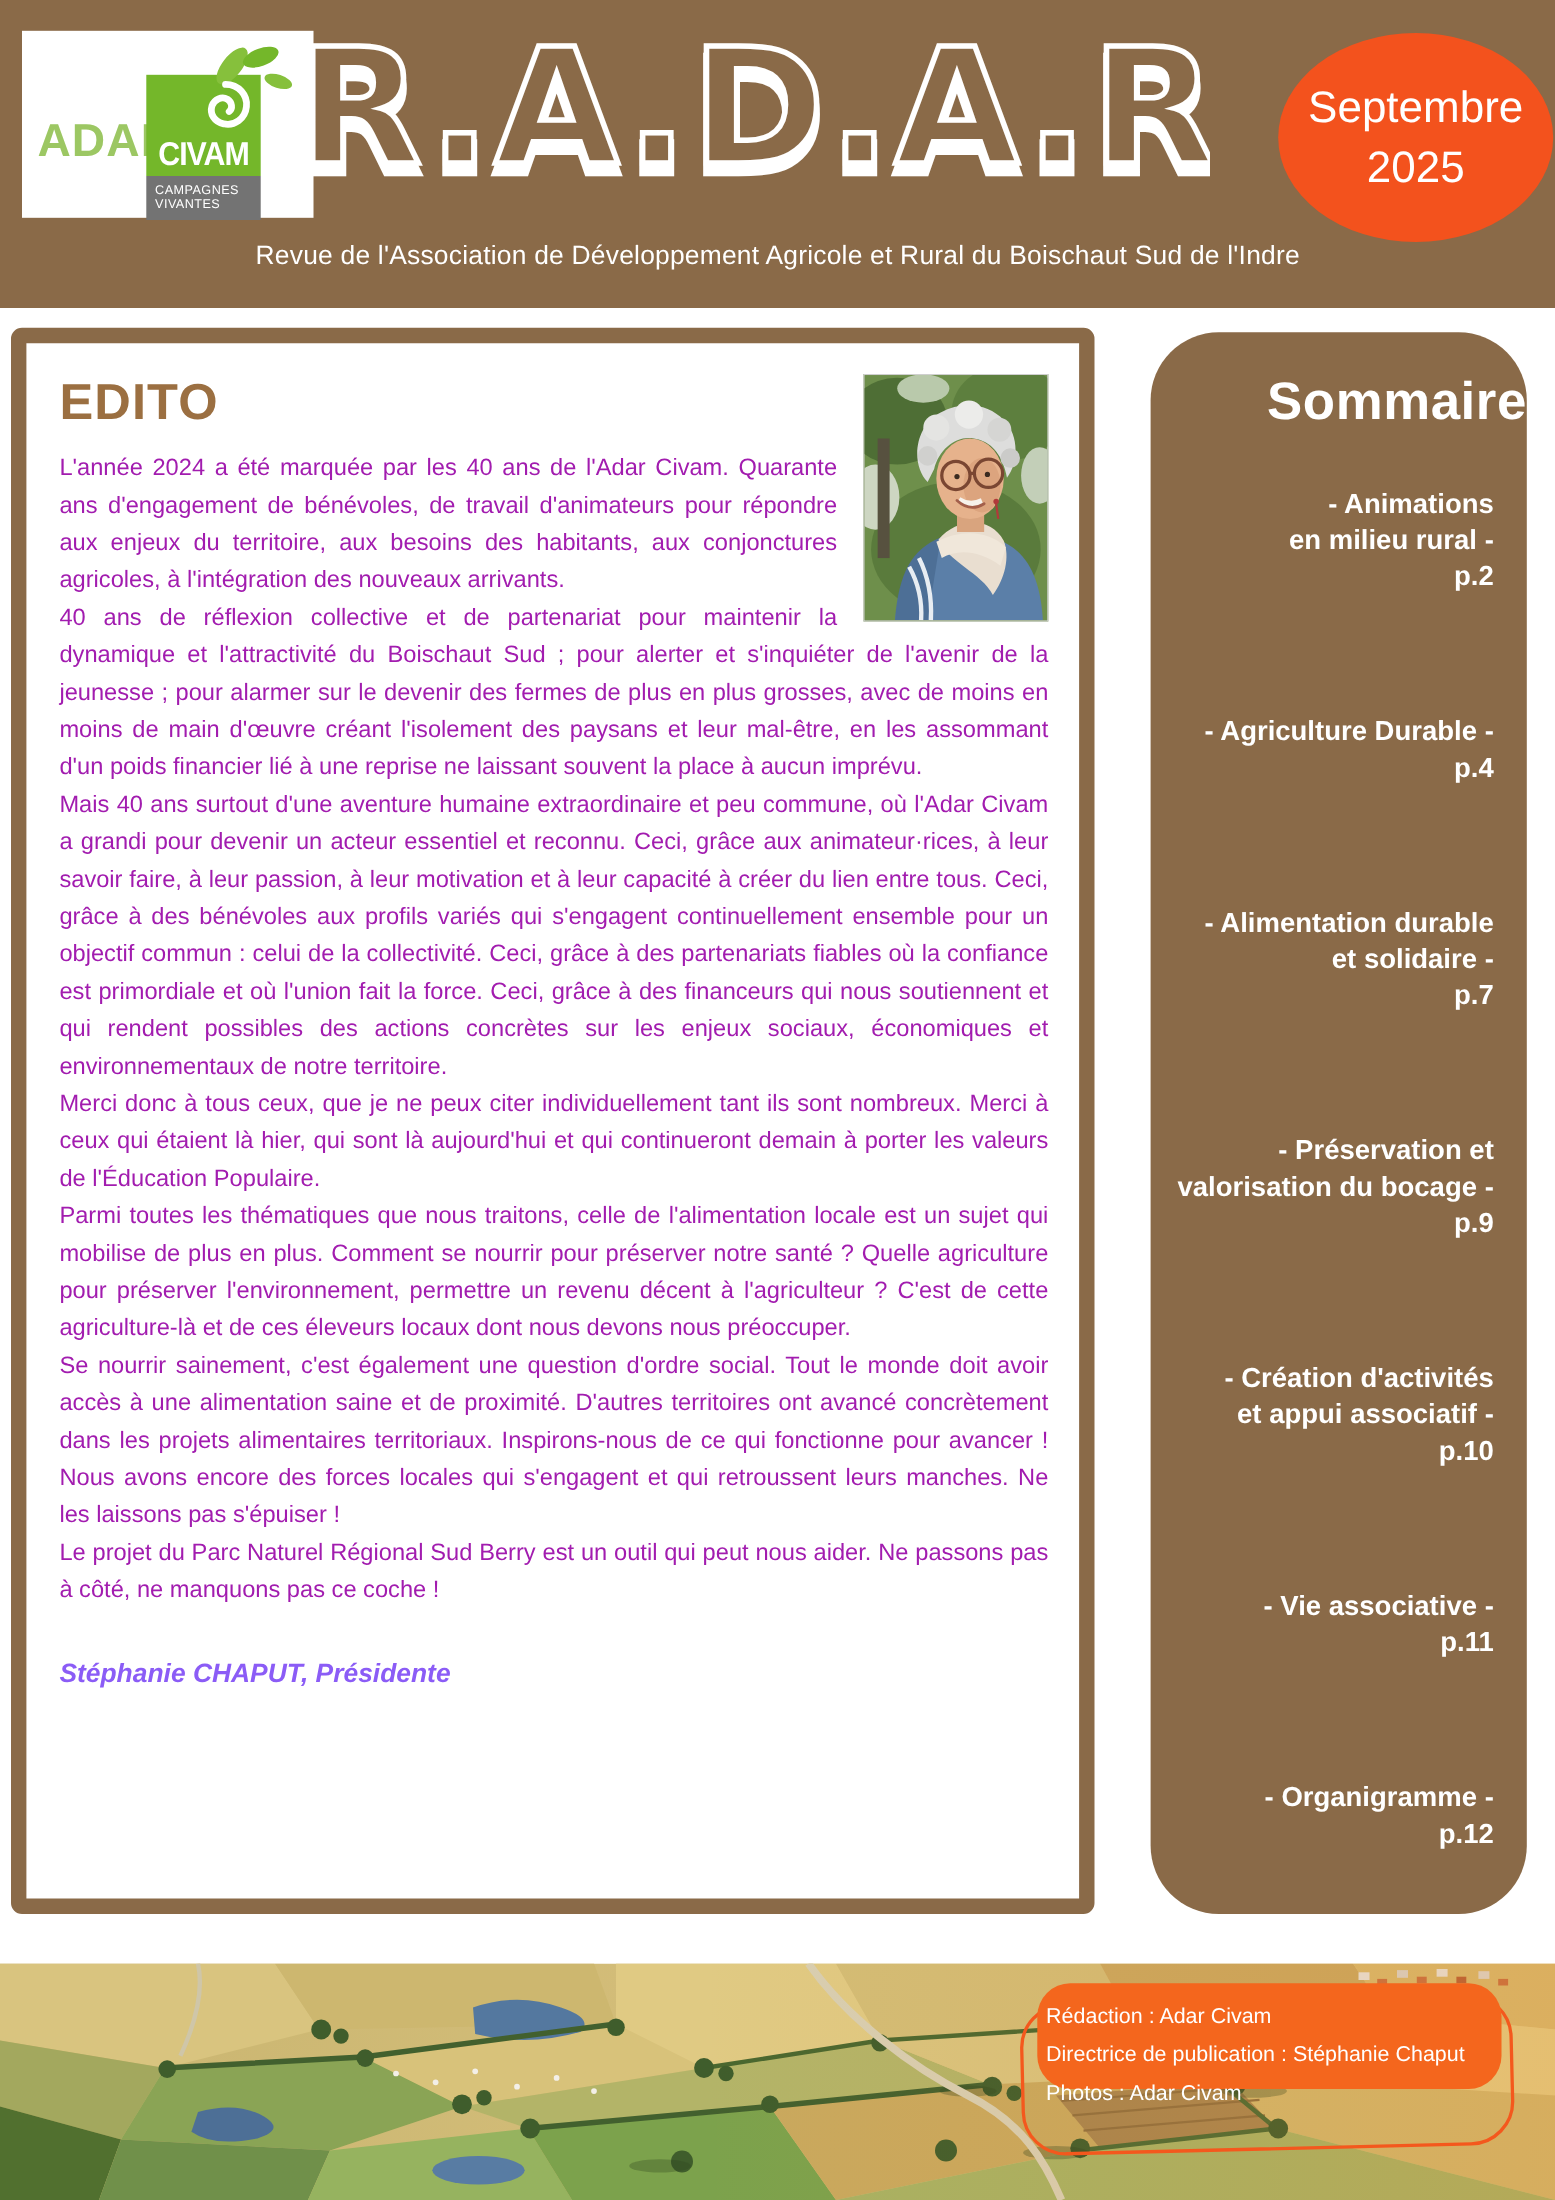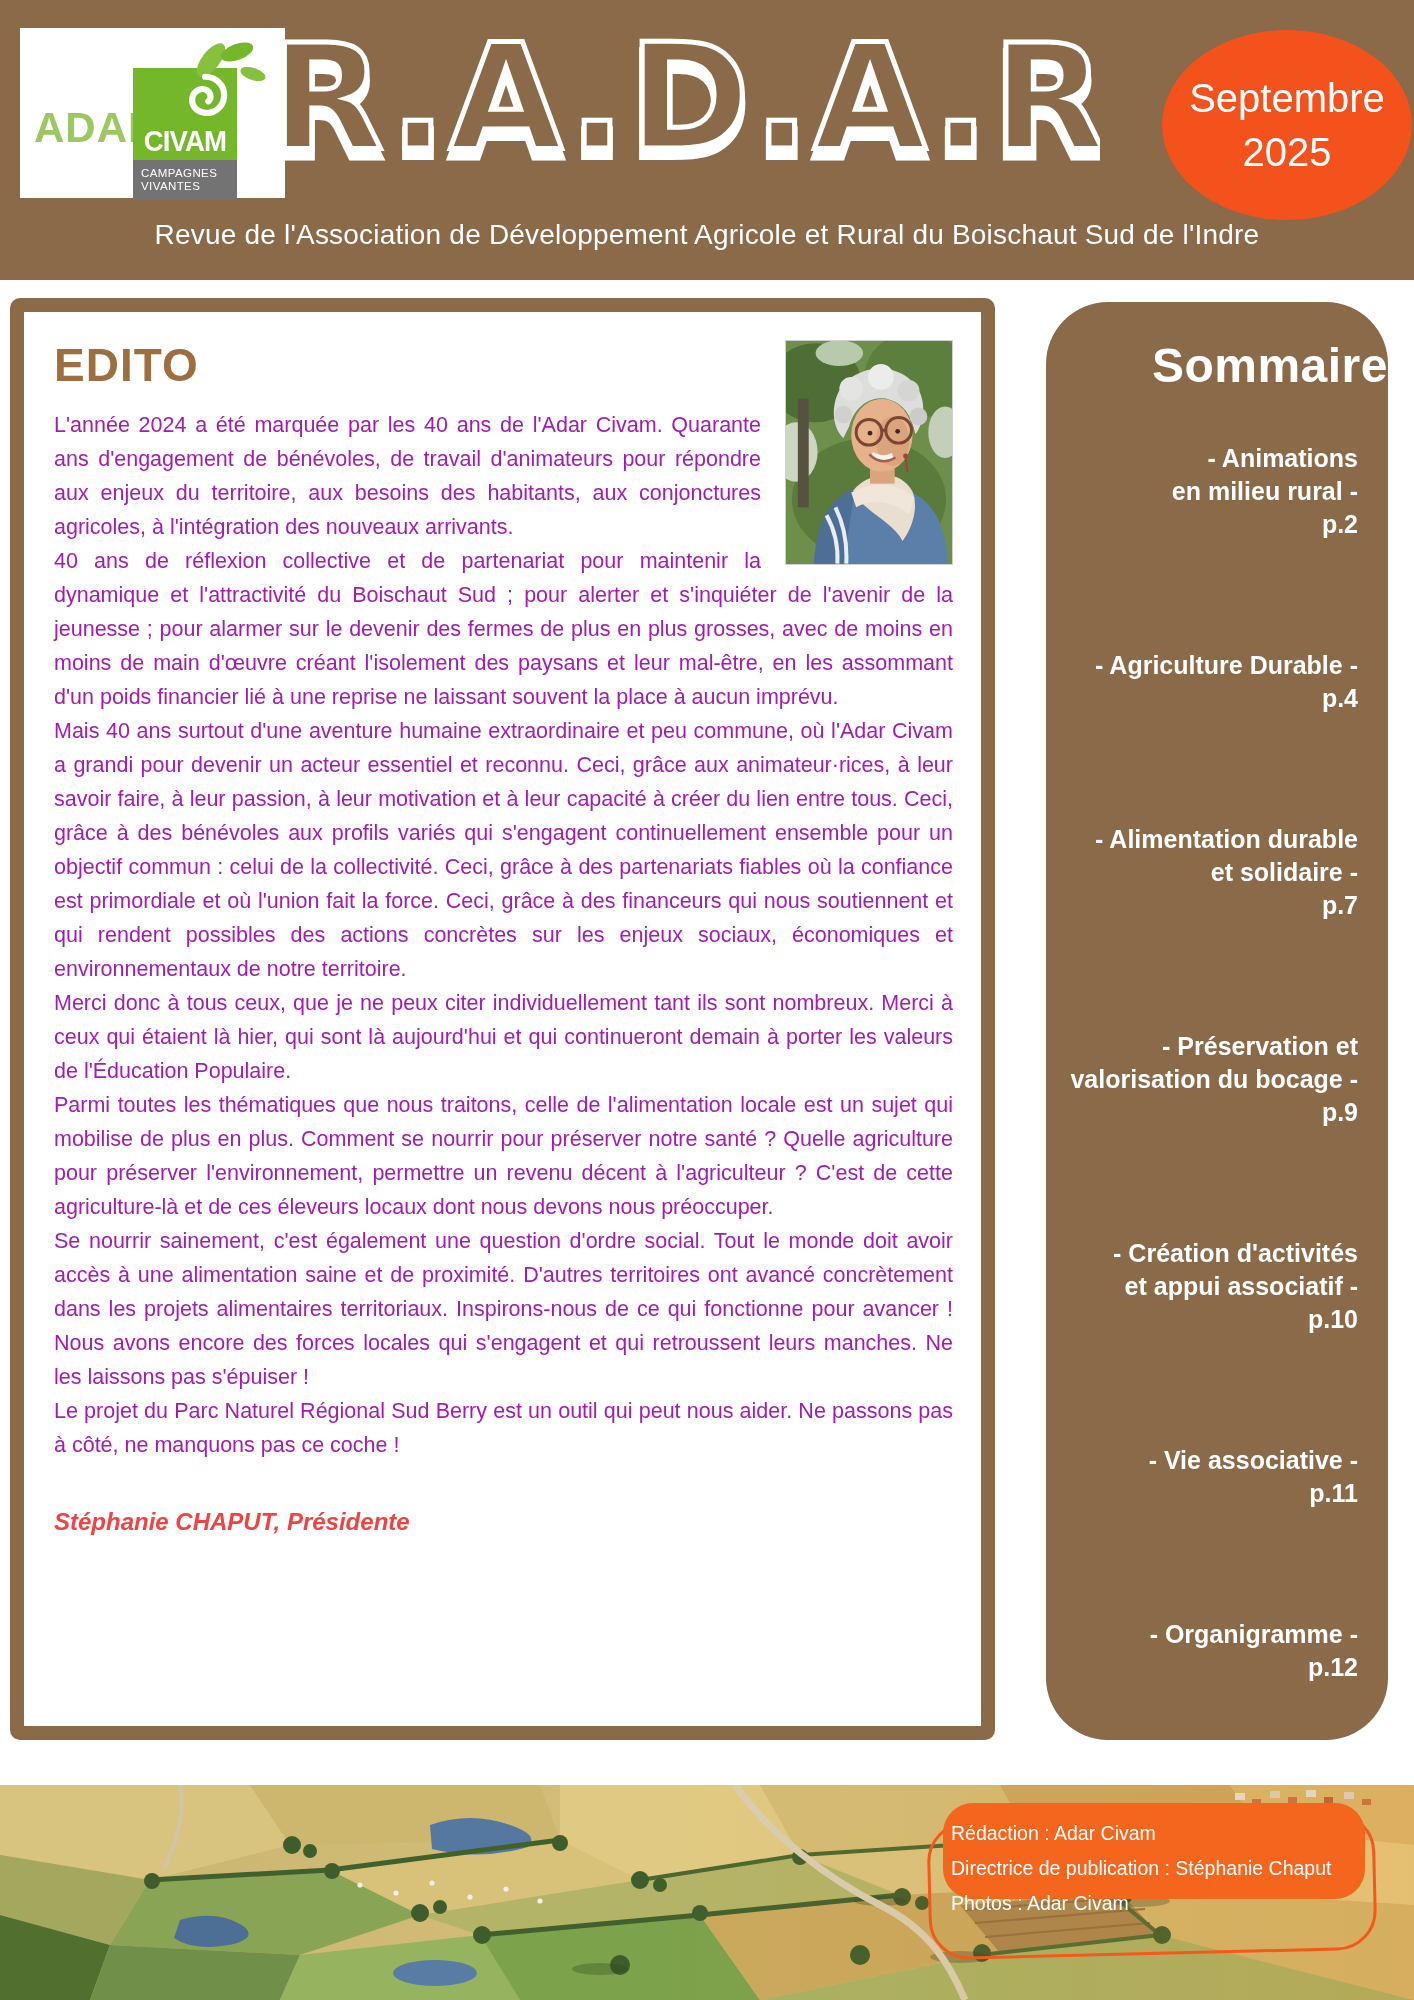--- a/index.html
+++ b/index.html
@@ -23,30 +23,30 @@
              font-size:11.5px; line-height:13px; padding:7px 0 0 8px; letter-spacing:.4px; white-space:pre-line; }
 
   .title-svg { position:absolute; left:280px; top:20px; width:820px; height:172px; }
   .title-svg text { font-family:"DejaVu Sans", sans-serif; font-weight:bold; font-size:146px; letter-spacing:4px; }
   .t-back  { fill:#ffffff; stroke:#ffffff; stroke-width:6px; transform:translateY(9px); }
   .t-front { fill:#8a6a48; stroke:#ffffff; stroke-width:5px; }
 
   .badge { position:absolute; left:1162px; top:30px; width:250px; height:190px; border-radius:50%;
            background:#f3521d; color:#fff; display:flex; flex-direction:column; align-items:center;
            justify-content:center; gap:9px; font-size:40px; }
-  .subtitle { position:absolute; left:0; top:219px; width:100%; text-align:center; color:#fff; font-size:28px; letter-spacing:.2px; }
+  .subtitle { position:absolute; left:0; top:219px; width:100%; text-align:center; color:#fff; font-size:24px; letter-spacing:.2px; }
 
   
   .edito-box { position:absolute; left:10px; top:298px; width:985px; height:1442px; background:#fff;
                border:14px solid #8a6a48; border-radius:10px; padding:24px 28px 24px 30px; }
   .portrait { float:right; width:168px; height:225px; margin:4px 0 12px 24px; border:1px solid #cfcfcf; background:#6e8f4b; }
   .portrait svg { display:block; width:100%; height:100%; }
   .edito-h { color:#9b6f41; font-size:46px; font-weight:bold; letter-spacing:1px; margin:2px 0 16px; }
   .edito-text p { font-size:21.5px; line-height:34px; text-align:justify; color:#a21caf; }
-  .signature { margin-top:46px; font-weight:bold; font-style:italic; font-size:24px; color:#ef4444; }
+  .signature { margin-top:46px; font-weight:bold; font-style:italic; font-size:24px; color:#8b5cf6; }
 
   
   .sommaire { position:absolute; left:1046px; top:302px; width:342px; height:1438px;
               background:#8a6a48; border-radius:62px; color:#fff; }
   .sommaire-title { text-align:right; font-size:48px; font-weight:bold; margin-top:36px; letter-spacing:.5px; }
   .sommaire-items { position:absolute; top:140px; bottom:56px; left:0; right:0; display:flex;
                     flex-direction:column; justify-content:space-between; padding-right:30px;font-weight:bold; }
   .sommaire-item { text-align:right; font-size:25px; line-height:33px; }
   .sommaire-item .lbl { white-space:pre-line; }
   .sommaire-item .pg { display:block;margin-left:36px; }

